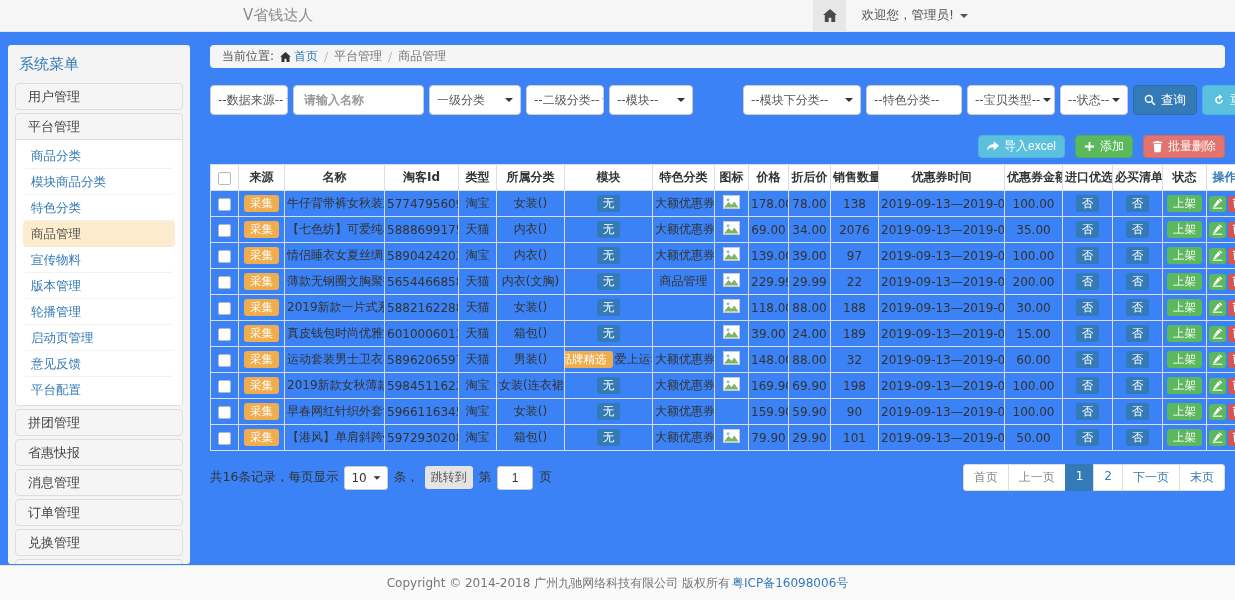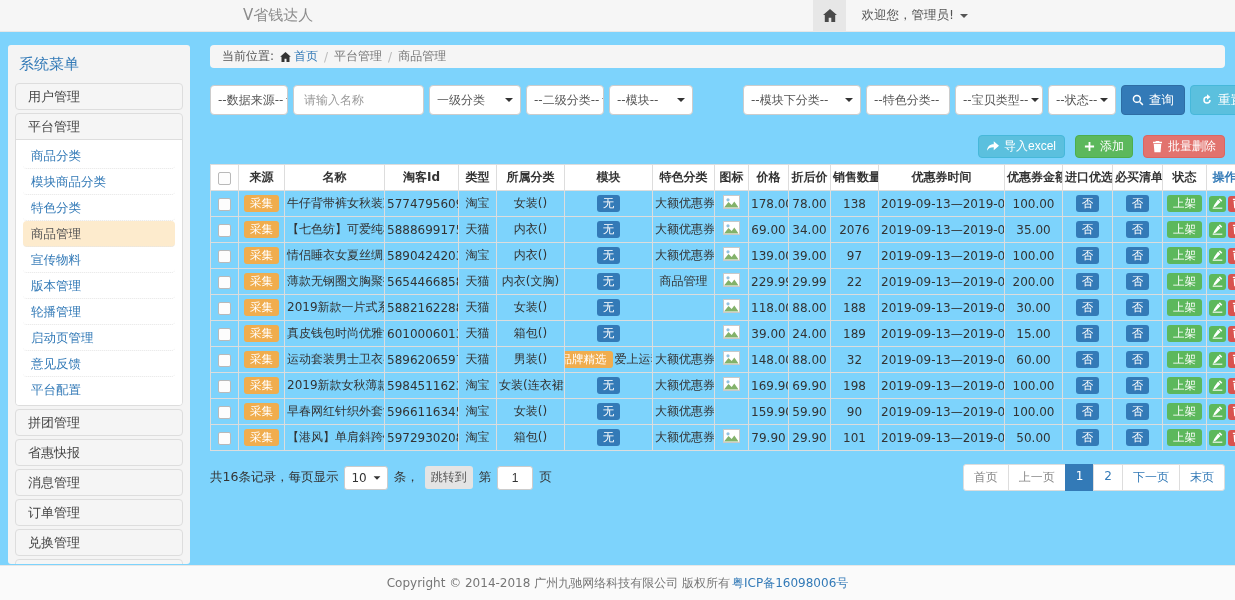--- a/index.html
+++ b/index.html
@@ -1,17 +1,17 @@
 <!DOCTYPE html>
 <html><head>
 <meta charset="utf-8">
 <style>
   *{margin:0;padding:0;box-sizing:border-box}
   html,body{background:#fff}
-  .page{position:relative;width:1235px;height:600px;background:#7dd3fc;overflow:hidden;
+  .page{position:relative;width:1235px;height:600px;background:#3b82f6;overflow:hidden;
         font-family:"DejaVu Sans","Liberation Sans",sans-serif;color:#333;font-size:13px}
   
   .topbar{height:32px;background:#f6f6f6;border-bottom:1px solid #e7e7e7;display:flex;align-items:center}
   .brand{margin-left:243px;font-size:15px;color:#8c8c8c}
   .topbar-right{margin-left:auto;margin-right:252px;display:flex;align-items:center;height:100%}
   .home-btn{width:33px;height:100%;background:#e7e7e7;display:flex;align-items:center;justify-content:center;color:#4a4a4a;cursor:pointer}
   .user-menu{display:flex;align-items:center;gap:6px;padding:0 15px;font-size:12.5px;color:#555;cursor:pointer}
   .caret-down{width:0;height:0;border-left:4px solid transparent;border-right:4px solid transparent;border-top:4px solid #555}
   
   .layout{display:flex;align-items:flex-start;padding:13px 10px 0 8px;gap:20px}
@@ -160,38 +160,38 @@
         <span class="crumb">平台管理</span>
         <span class="crumb-sep">/</span>
         <span class="crumb">商品管理</span>
       </div>
 
       <div class="filters">
         <div class="select-box" style="width: 78px;">
             <span>--数据来源--</span>
             <span class="caret-down"></span>
           </div>
-          <input class="text-input" placeholder="请输入名称" style="width: 131px;">
+          <input class="text-input" placeholder="请输入名称" style="width: 131px; font-weight: bold;">
           <div class="select-box" style="width: 92px;">
             <span>一级分类</span>
             <span class="caret-down"></span>
           </div>
           <div class="select-box" style="width: 78px;">
             <span>--二级分类--</span>
             <span class="caret-down"></span>
           </div>
           <div class="select-box" style="width: 84px;">
             <span>--模块--</span>
             <span class="caret-down"></span>
           </div>
           <div class="select-box" style="width: 118px; margin-left: 45px;">
             <span>--模块下分类--</span>
             <span class="caret-down"></span>
           </div>
-          <div class="select-box" style="width: 84px; gap: 44px;">
+          <div class="select-box" style="width: 96px; gap: 44px;">
             <span>--特色分类--</span>
             <span class="caret-down"></span>
           </div>
           <div class="select-box" style="width: 88px;">
             <span>--宝贝类型--</span>
             <span class="caret-down"></span>
           </div>
           <div class="select-box" style="width: 68px;">
             <span>--状态--</span>
             <span class="caret-down"></span>

